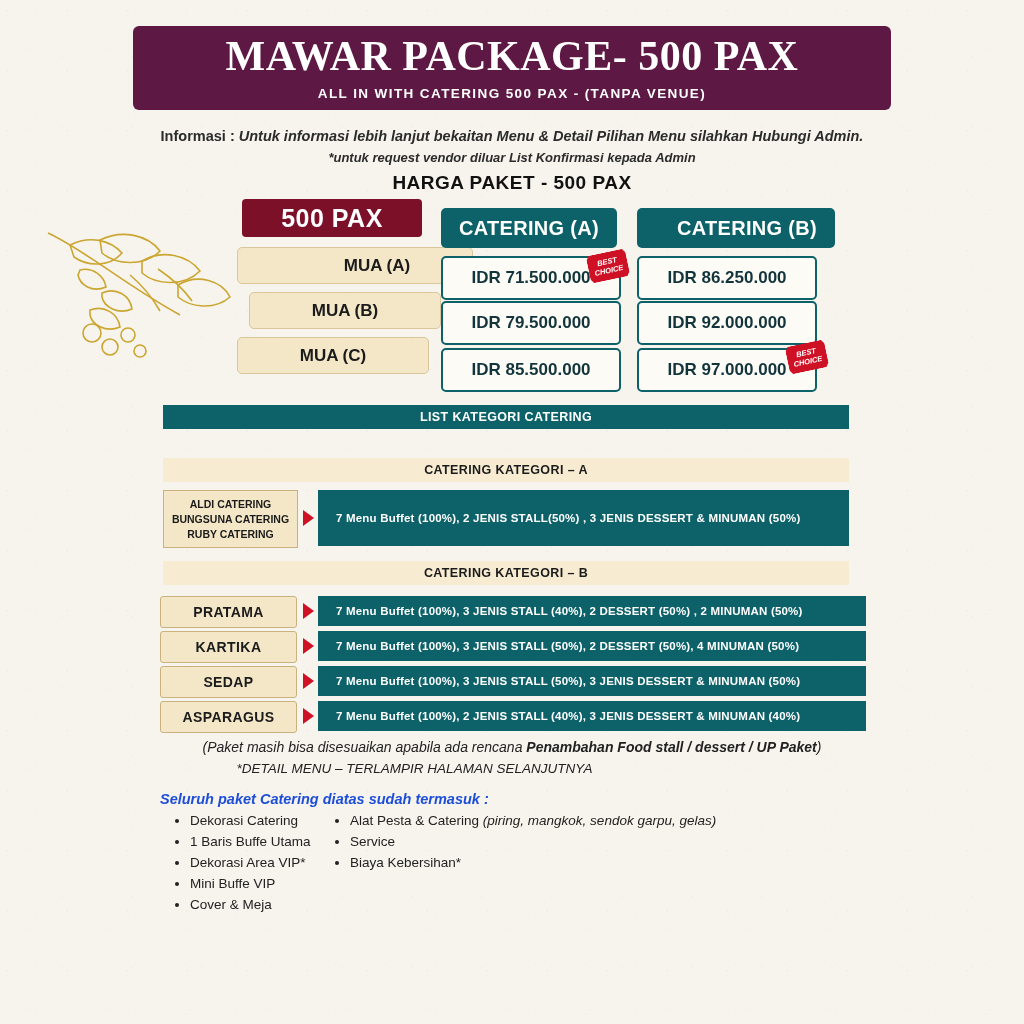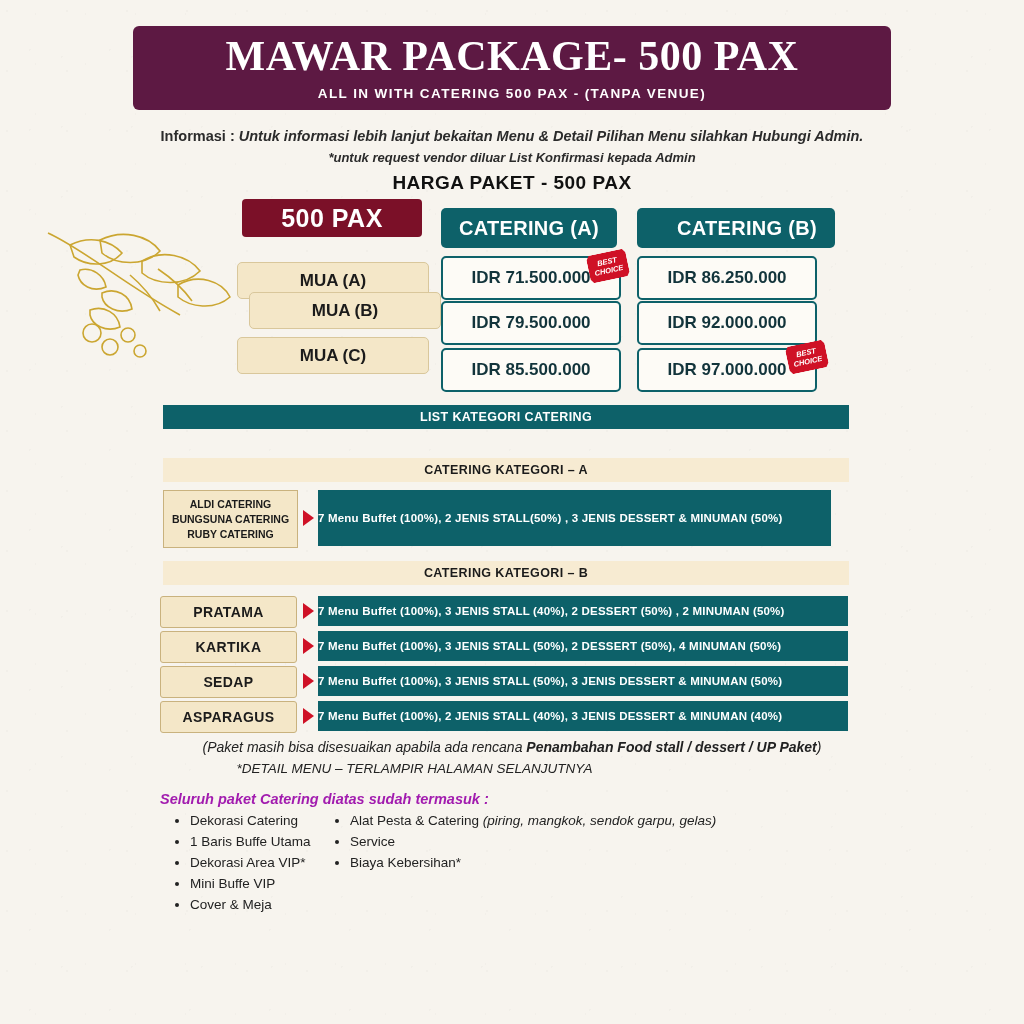--- a/index.html
+++ b/index.html
@@ -107,21 +107,21 @@
   .mua-pill {
     position: absolute;
     left: 237px;
     width: 190px; height: 35px;
     background: #f4e7c8;
     border: 1px solid #d9c79b;
     border-radius: 5px;
     display: flex; align-items: center; justify-content: center;
     font-size: 17px; font-weight: bold; color: #1b1b1b;
   }
-  .mua-a { top: 262px; }
+  .mua-a { top: 247px; padding-left: 44px; }
   .mua-b { top: 292px; margin-left: 12px; }
   .mua-c { top: 337px; }
 
   .cat-head {
     position: absolute;
     height: 40px;
     background: #0d6169;
     border-radius: 5px;
     color: #fff;
     font-size: 20px; font-weight: bold;
@@ -210,20 +210,21 @@
     display: flex; align-items: center; justify-content: center;
     font-size: 14px; font-weight: bold; color: #1b1b1b;
     letter-spacing: 0.4px;
   }
 
   .desc-bar {
     position: absolute;
     background: #0d6169;
     color: #fff;
     display: flex; align-items: center;
+    padding-left: 18px;
     font-size: 11.5px; font-weight: bold;
     letter-spacing: 0.2px;
   }
   .desc-a { left: 318px; top: 490px; width: 513px; height: 56px; }
   .desc-row { left: 318px; width: 530px; height: 30px; }
 
   .arrow-red {
     position: absolute;
     width: 0; height: 0;
     border-top: 8px solid transparent;
@@ -250,21 +251,21 @@
     font-style: italic;
     color: #222;
   }
 
   .included-title {
     position: absolute;
     left: 160px; top: 791px;
     font-size: 14.5px;
     font-weight: bold;
     font-style: italic;
-    color: #a21caf;
+    color: #1d4ed8;
   }
   .incl-col {
     position: absolute;
     font-size: 13.5px;
     color: #222;
   }
   .incl-col ul {
     margin: 0; padding-left: 20px;
     list-style: disc;
   }

